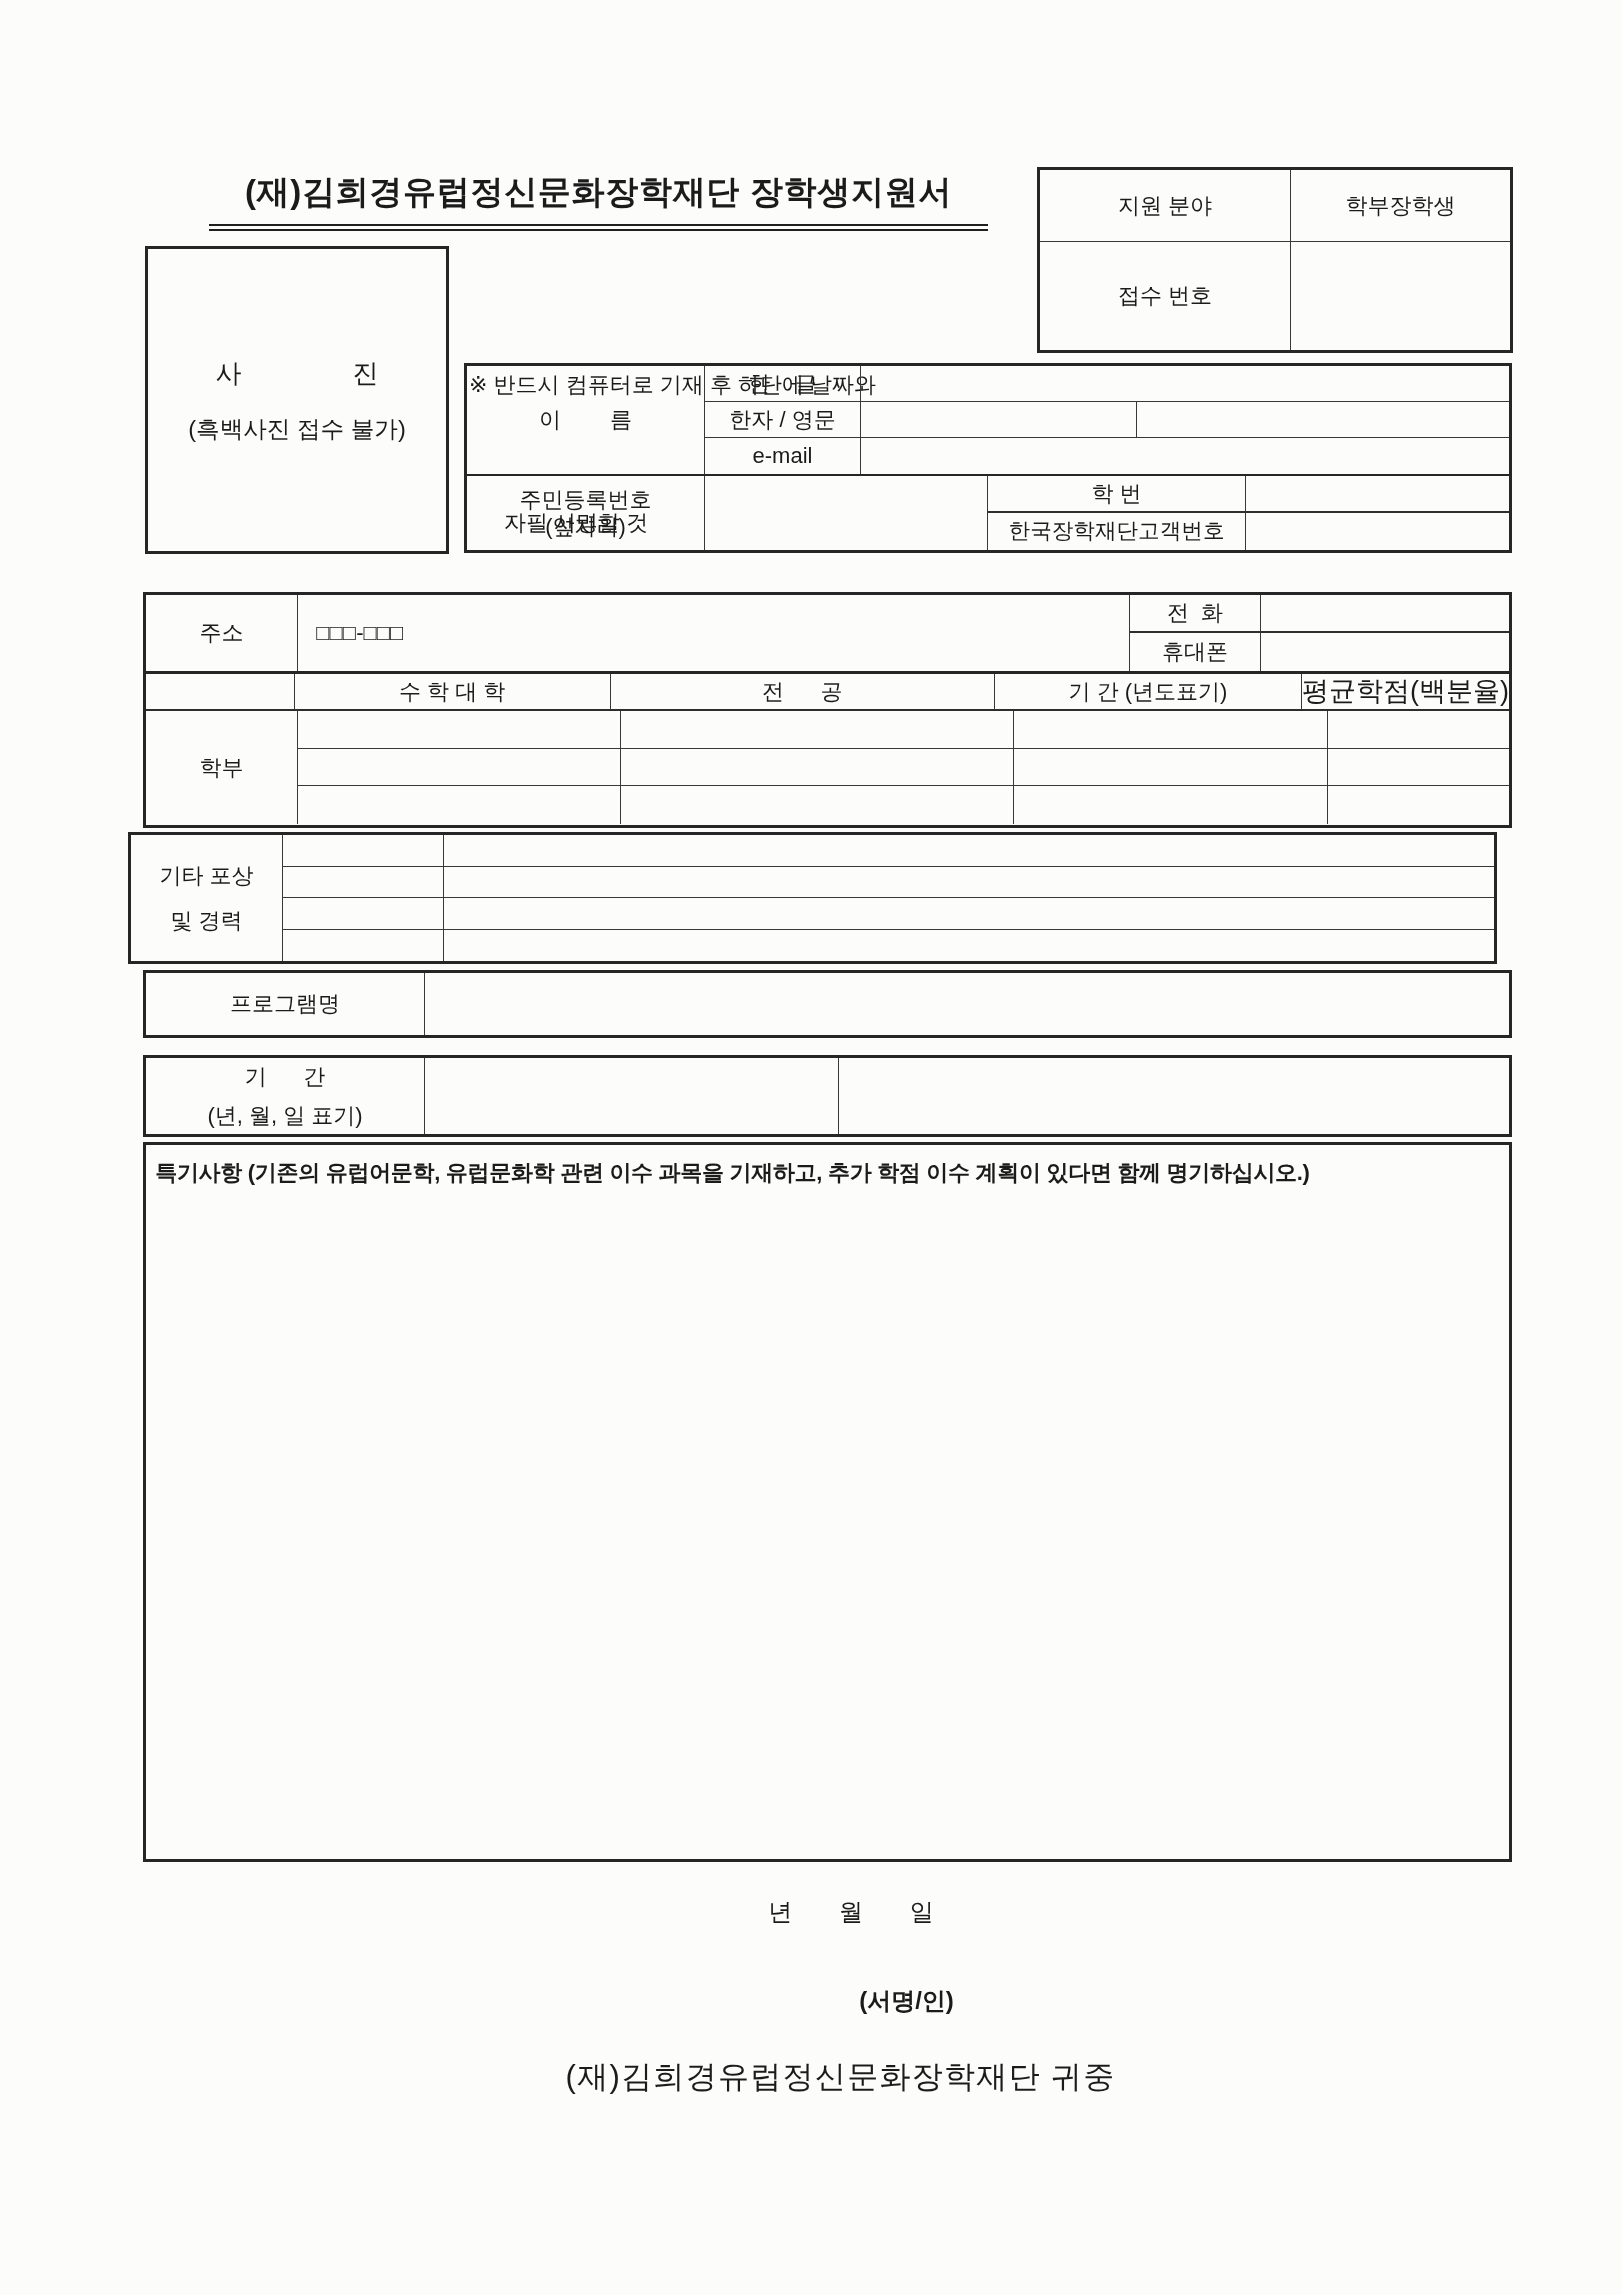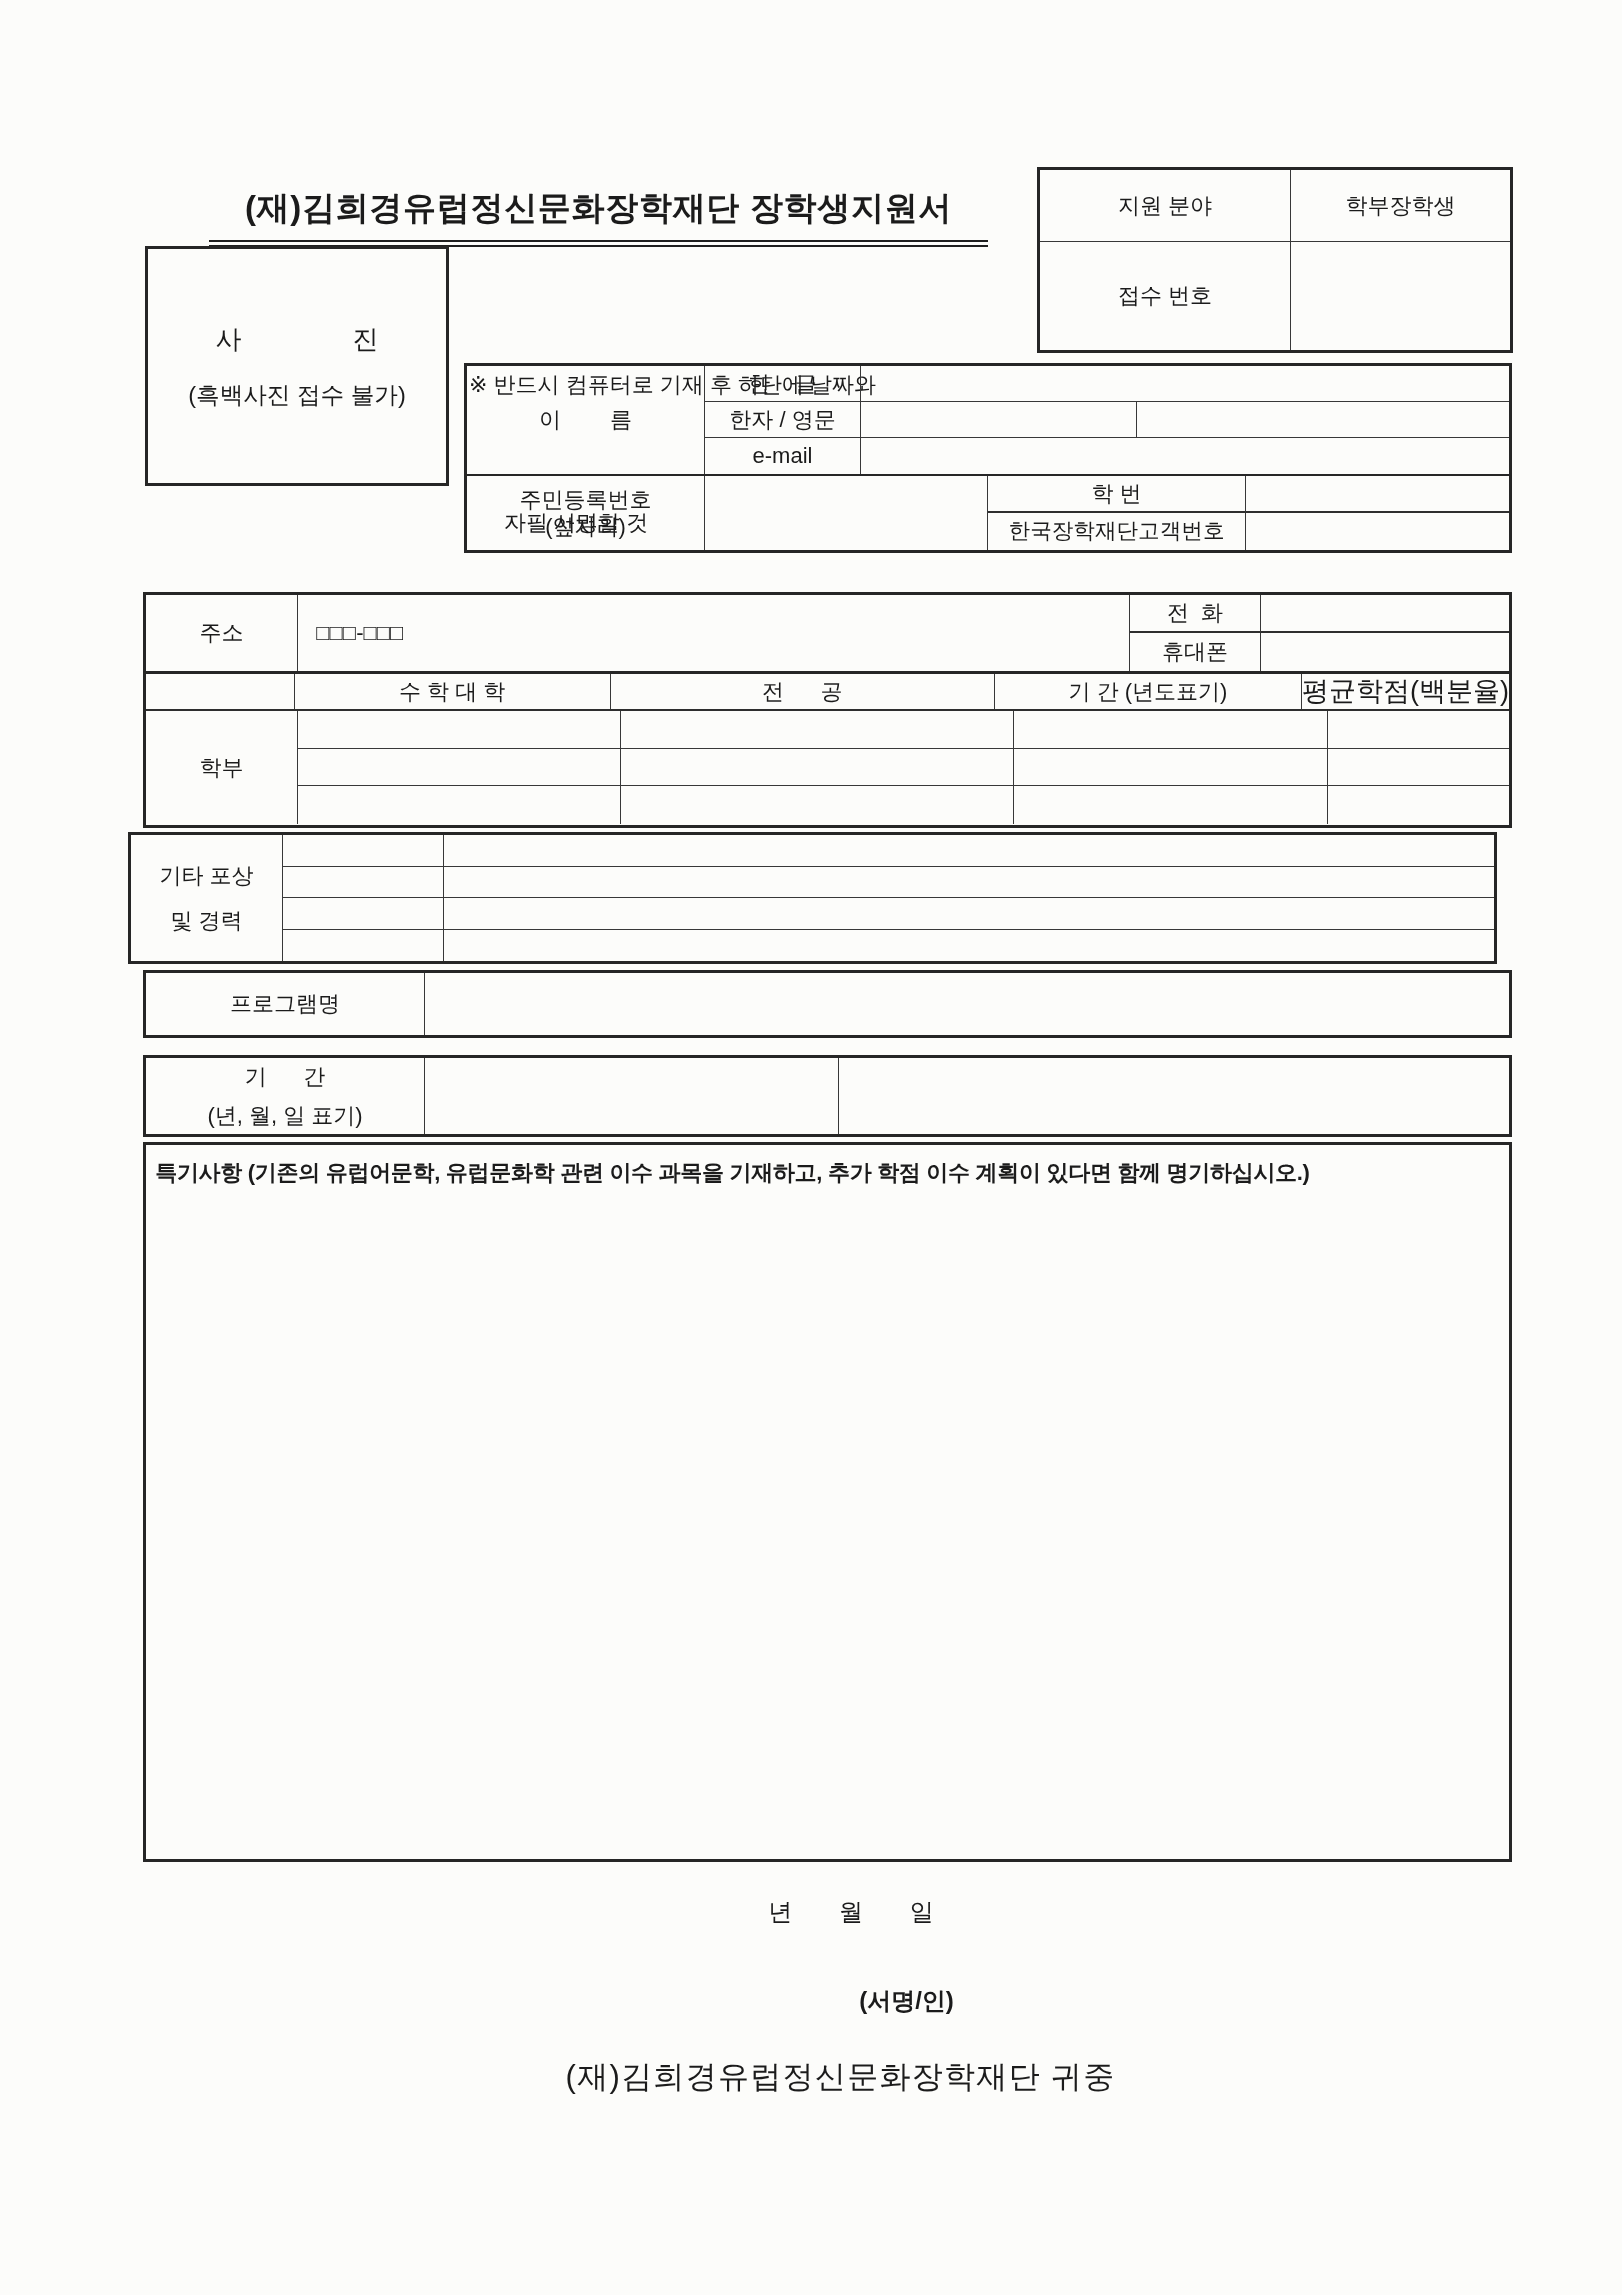--- a/index.html
+++ b/index.html
@@ -19,29 +19,29 @@
   .left  { justify-content:flex-start; }
   .col   { flex-direction:column;text-align:right; }
   .br  { border-right:1.3px solid #383838; }
   .bb  { border-bottom:1.3px solid #383838; }
   .bb3 { border-bottom:2px solid #2e2e2e; }
 
   
   .title {
     left:209px; top:170px; width:779px; text-align:center;
     font-size:33px; font-weight:bold; letter-spacing:0.7px;
-    padding-bottom:9.2px; border-bottom:7.9px double #1f1f1f;margin-top:16px;
+    padding-bottom:9.2px; border-bottom:7.9px double #1f1f1f;
   }
 
   
   .meta-box { left:1037px; top:167px; width:476px; height:186px; display:grid;
               grid-template-columns:251px 1fr; grid-template-rows:72px 1fr; }
 
   
-  .photo-box { left:145px; top:246px; width:304px; height:240px; border-width:3.9px;
+  .photo-box { left:145px; top:246px; width:304px; height:308px; border-width:3.9px;
                display:flex; flex-direction:column; align-items:center; justify-content:center; gap:22px; }
   .photo-box .l1 { font-size:26px; white-space:pre; word-spacing:3.9px; }
   .photo-box .l2 { font-size:23.6px; white-space:pre; }
 
   
   .note { left:469px; top:270px; font-size:22px; line-height:46px; white-space:pre; }
   .note .ind { padding-left:35px; }
 
   
   .name-box { left:464px; top:363px; width:1048px; height:190px; }

